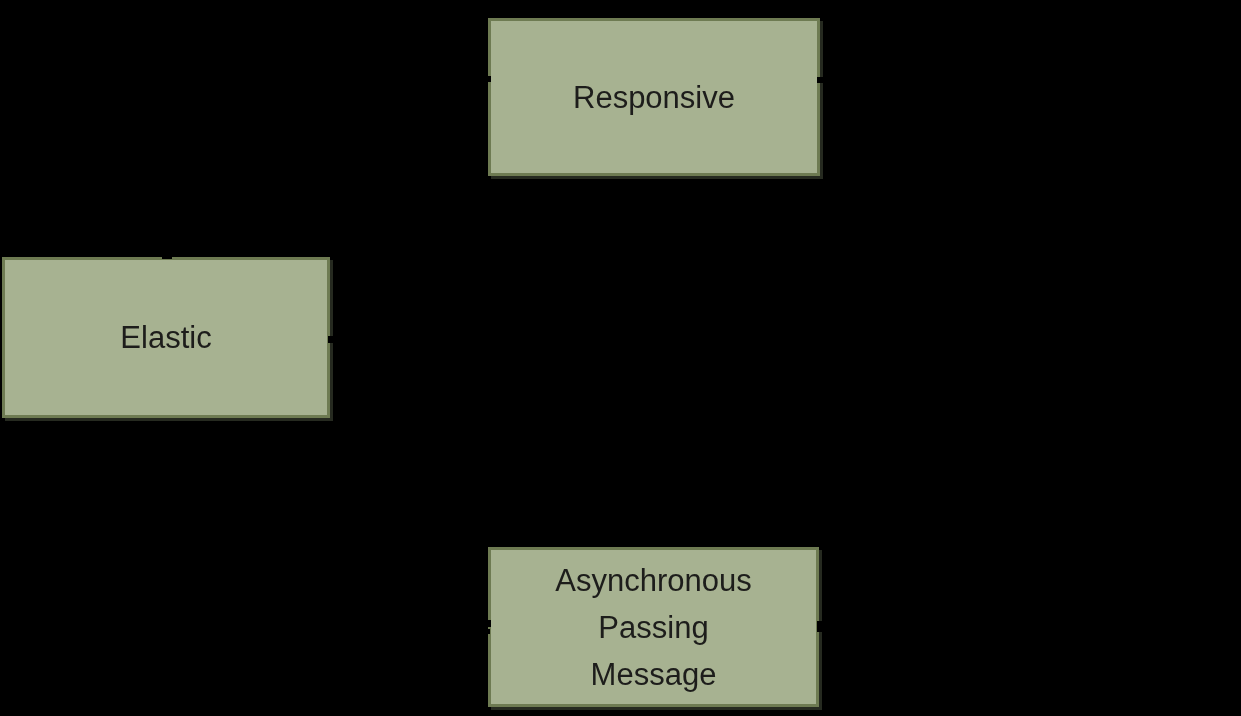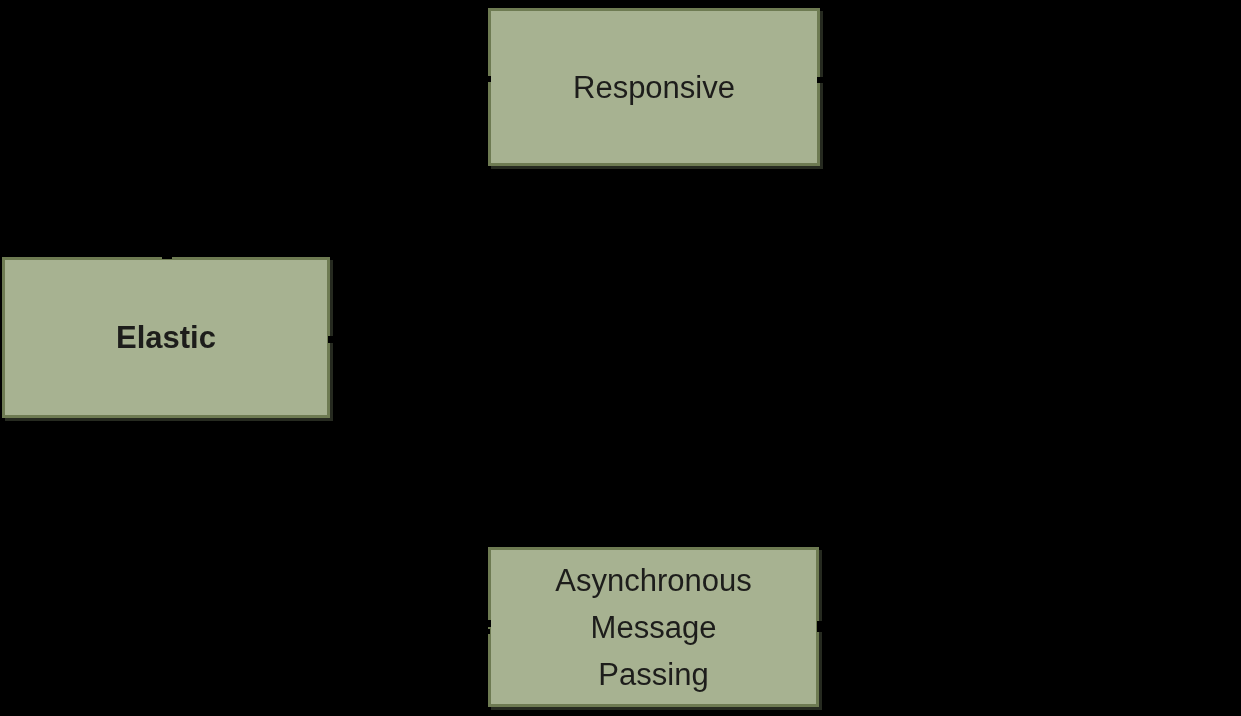--- a/index.html
+++ b/index.html
@@ -27,22 +27,22 @@
     border:3px solid var(--border);
     box-shadow:3px 3px 0 rgba(70,76,58,0.55);
     display:flex;
     align-items:center;
     justify-content:center;
     text-align:center;
     color:var(--text);
     font-size:31px;
     line-height:47px;
   }
-  .node-responsive{left:488px; top:8px;   width:332px; height:158px;}
-  .node-elastic   {left:2px;   top:257px; width:328px; height:161px;font-weight:bold;}
+  .node-responsive{left:488px; top:18px;   width:332px; height:158px;}
+  .node-elastic   {left:2px;   top:257px; width:328px; height:161px;}
   .node-resilient {left:913px; top:257px; width:325px; height:162px;}
   .node-message   {left:488px; top:547px; width:331px; height:160px;}
   .node-label{display:block;}
   
   .tick{
     position:absolute;
     background:#000000;
   }
   .tick-resp-left   {left:484px;  top:76px;  width:7px; height:6px;}
   .tick-resp-right  {left:817px;  top:77px;  width:7px; height:6px;}
@@ -64,22 +64,22 @@
   </div>
 
   <div class="node node-elastic">
     <span class="node-label">Elastic</span>
   </div>
 
 
   <div class="node node-message">
     <span>
       <span class="node-label">Asynchronous</span>
+      <span class="node-label">Passing</span>
       <span class="node-label">Message</span>
-      <span class="node-label">Passing</span>
     </span>
   </div>
 
   <div class="tick tick-resp-left"></div>
   <div class="tick tick-resp-right"></div>
   <div class="tick tick-elastic-top"></div>
   <div class="tick tick-resil-top"></div>
   <div class="tick tick-elastic-right"></div>
   <div class="tick tick-resil-left"></div>
   <div class="tick tick-msg-left-a"></div>

